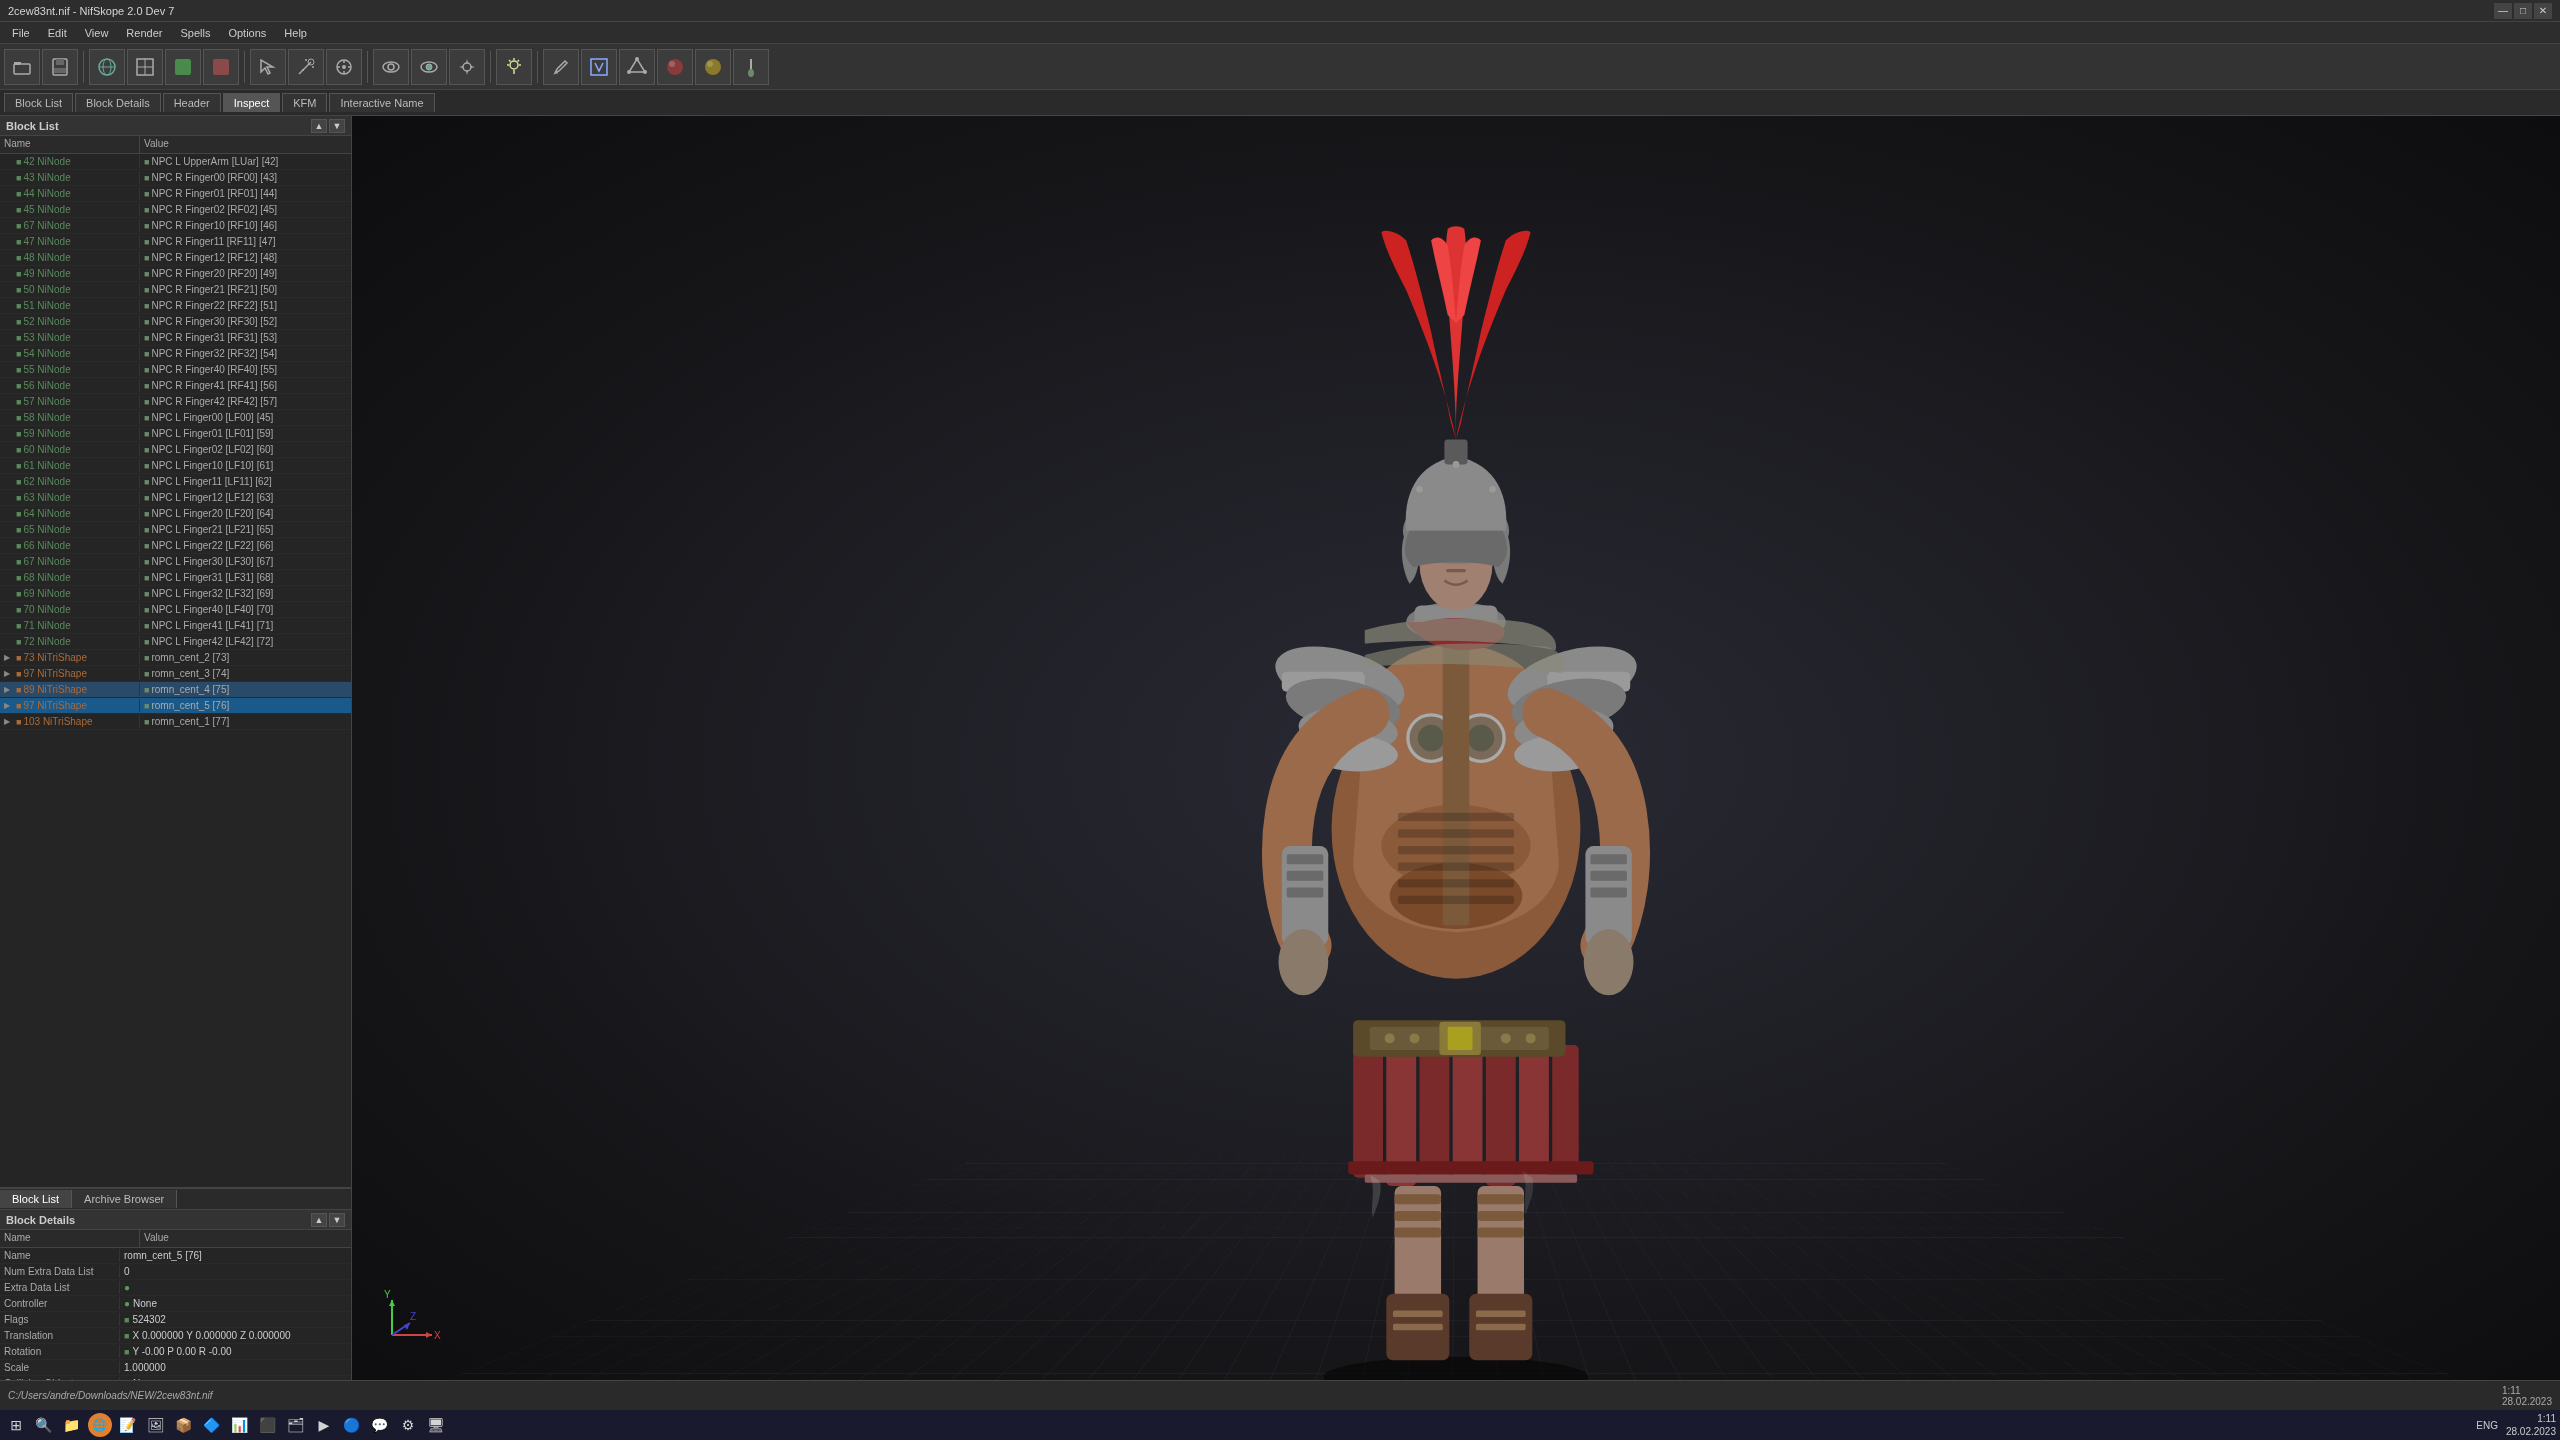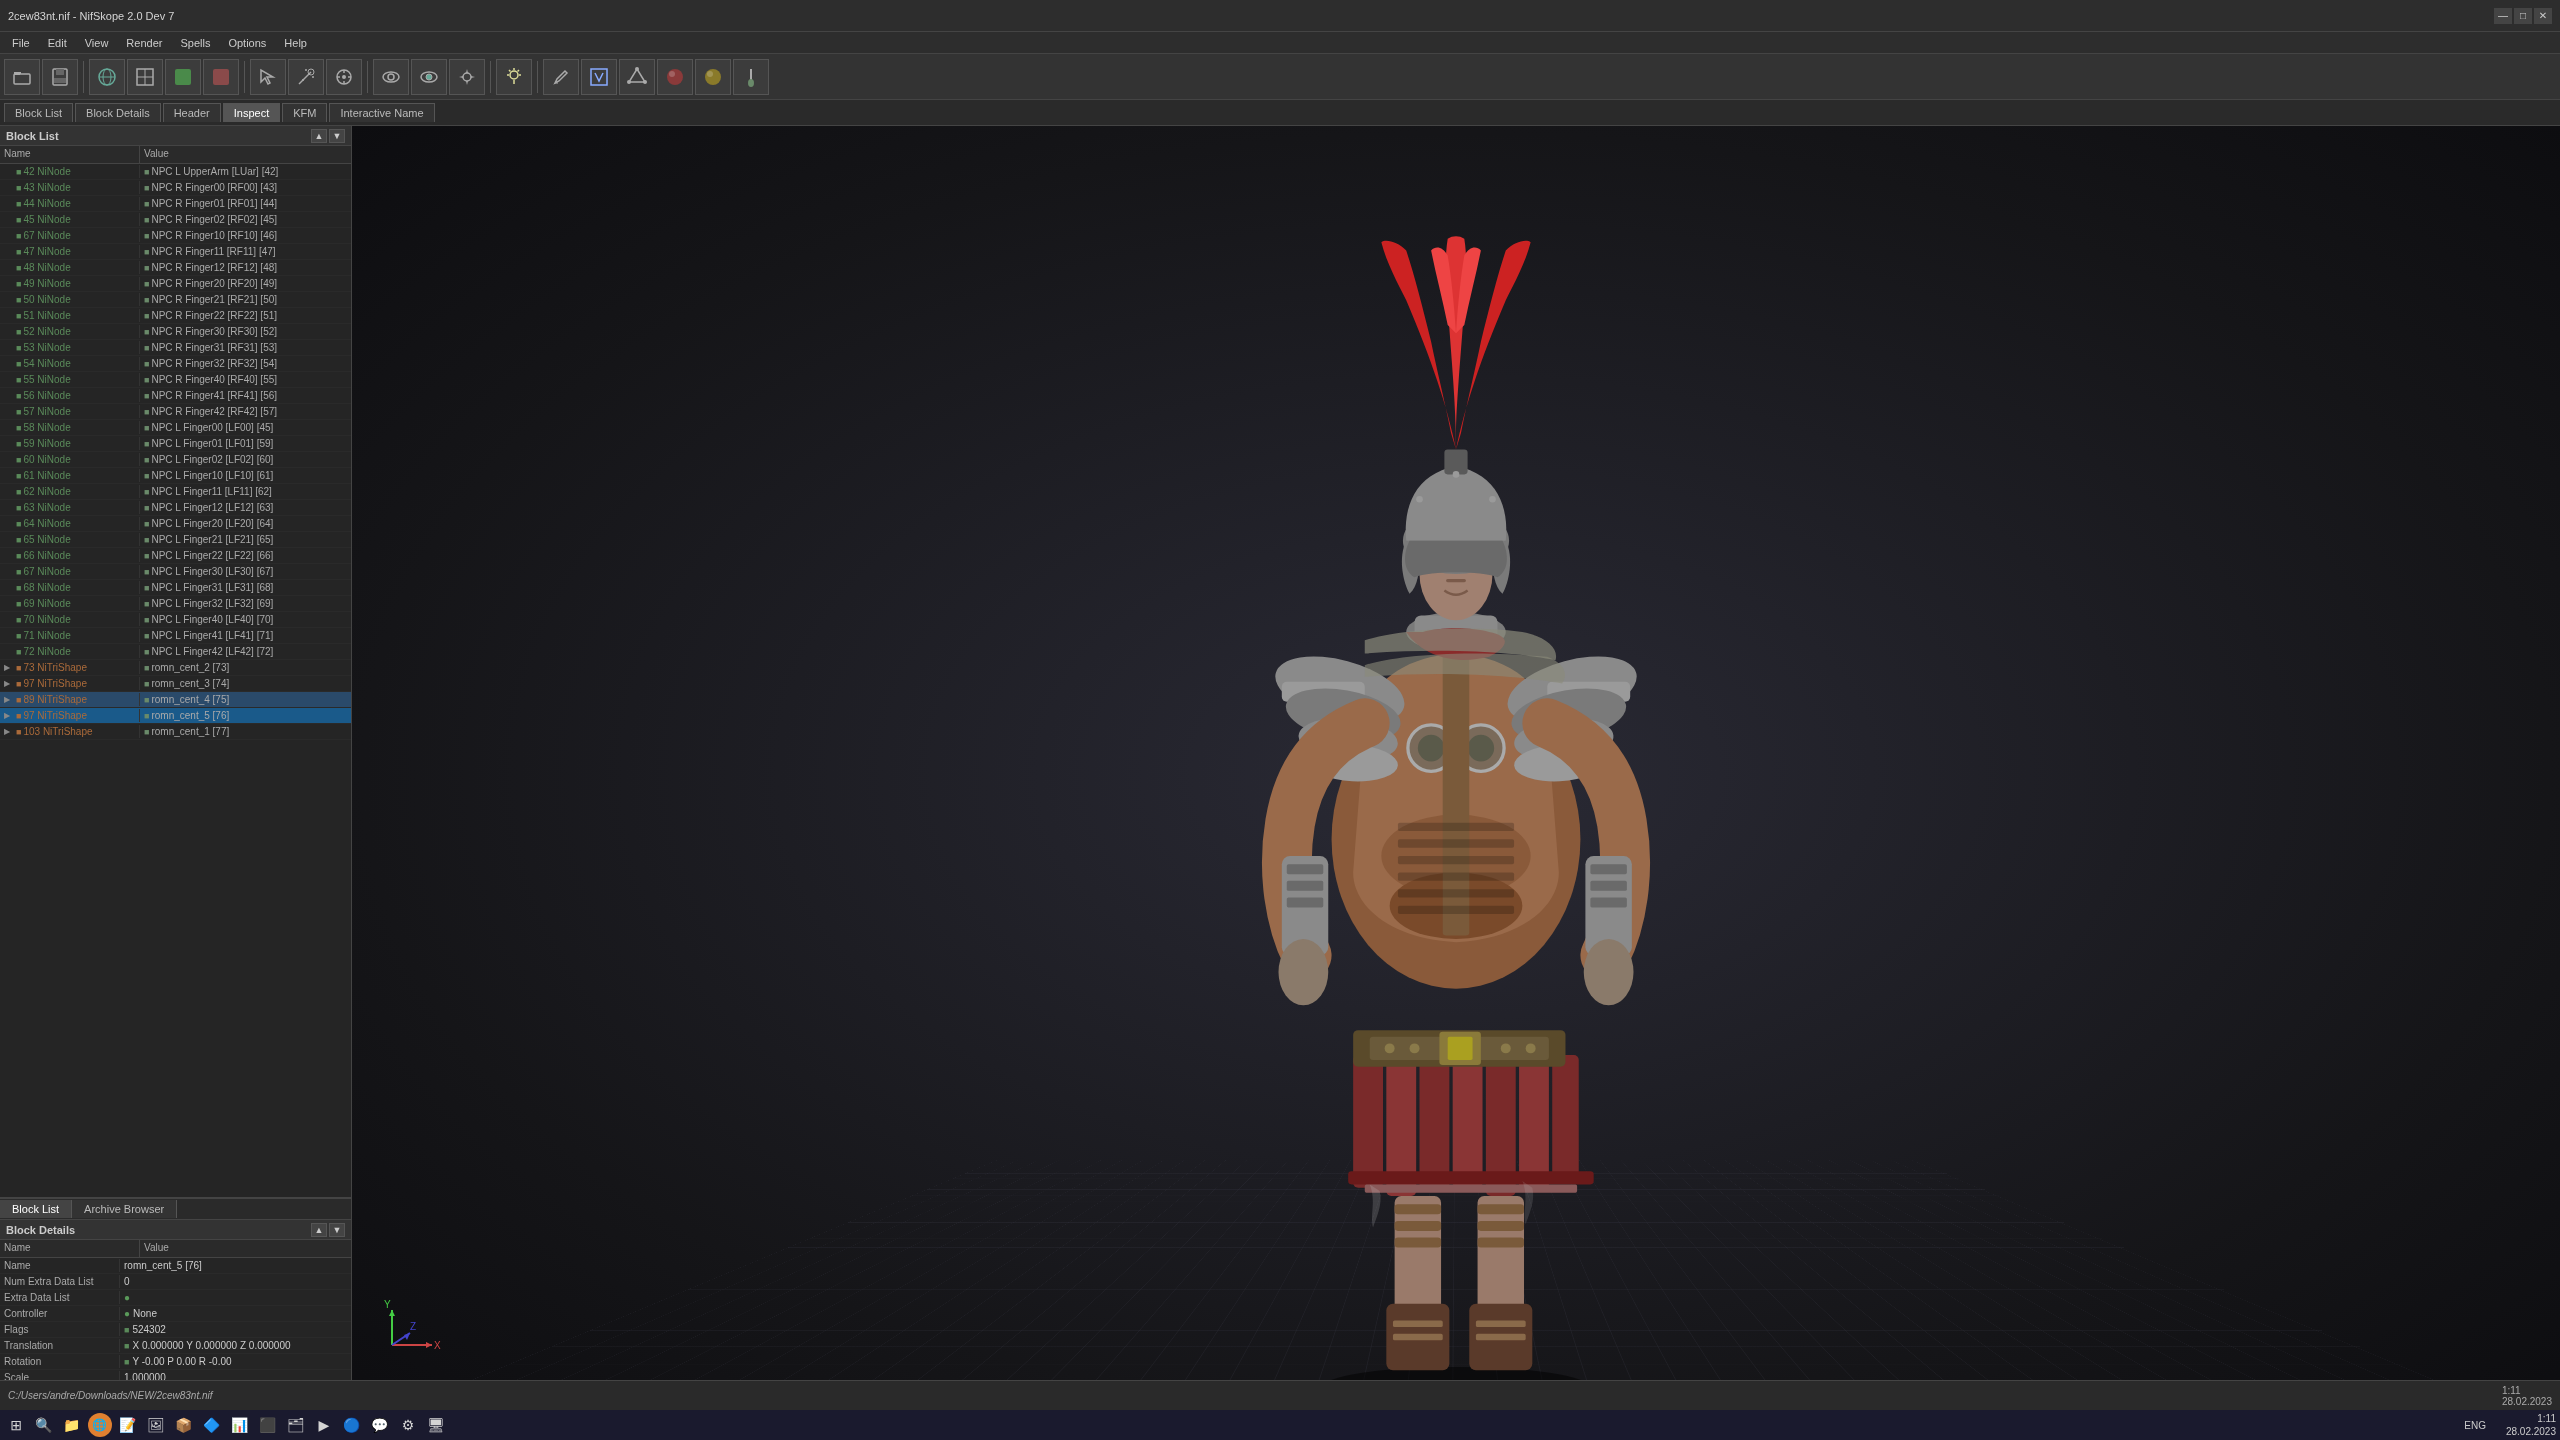--- a/index.html
+++ b/index.html
@@ -9,21 +9,21 @@
       background: #1a1a1a;
       font-family: 'Segoe UI', Tahoma, Geneva, Verdana, sans-serif;
       font-size: 11px;
       color: #d4d4d4;
       overflow: hidden;
       position: relative;
     }
 
     
     #title-bar {
-      height: 32px;
+      height: 22px;
       background: #2d2d2d;
       display: flex;
       align-items: center;
       justify-content: space-between;
       padding: 0 8px;
       border-bottom: 1px solid #444;
     }
     #title-bar-controls { display: flex; gap: 2px; }
     .title-btn {
       width: 18px; height: 16px;
@@ -273,21 +273,21 @@
       justify-content: space-between;
       padding: 0 4px;
       position: absolute;
       bottom: 0;
       left: 0;
       right: 0;
     }
 
     .taskbar-left { display: flex; align-items: center; gap: 4px; }
     .taskbar-icon { width: 24px; height: 24px; display: flex; align-items: center; justify-content: center; font-size: 14px; cursor: pointer; }
-    .taskbar-right { display: flex; align-items: center; gap: 20px; font-size: 10px; color: #ccc; justify-content: center; }
+    .taskbar-right { display: flex; align-items: center; gap: 8px; font-size: 10px; color: #ccc; justify-content: center; }
     .taskbar-time { text-align: right; line-height: 1.3; }
 
     .detail-row {
       display: flex;
       height: 16px;
       align-items: center;
       border-bottom: 1px solid #2a2a2a;
     }
     .detail-cell-name {
       width: 120px; padding: 1px 4px;

